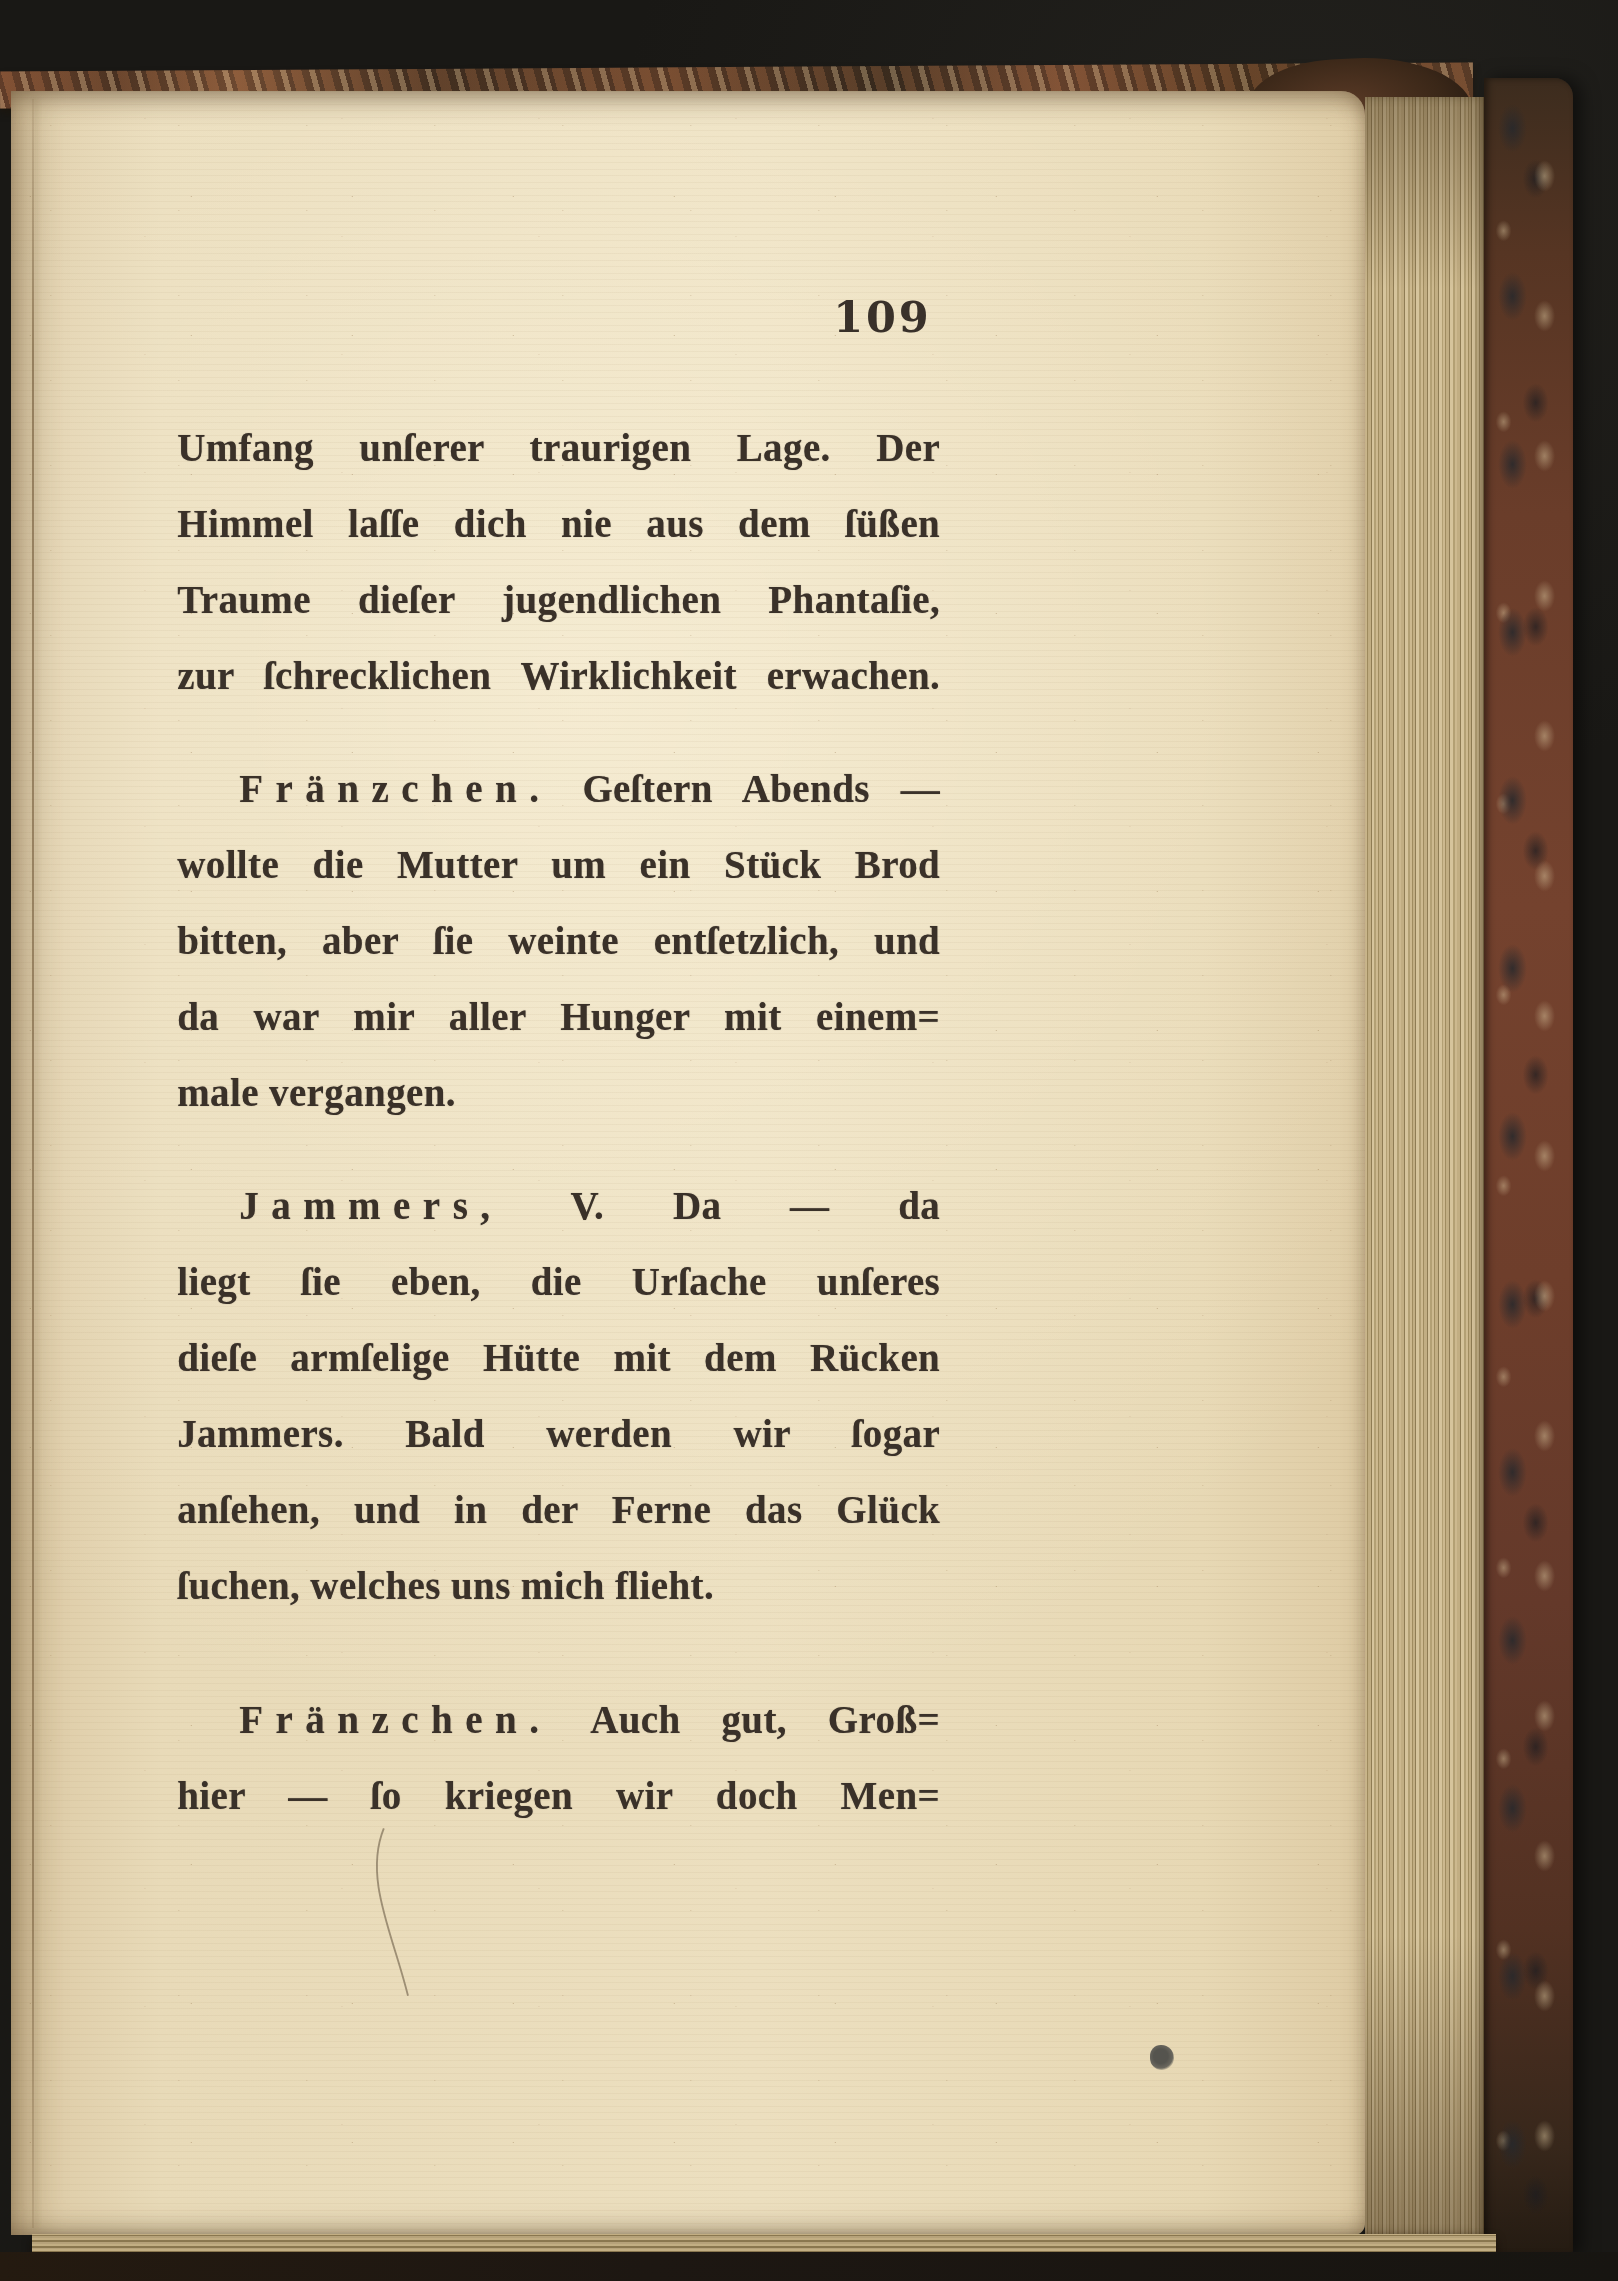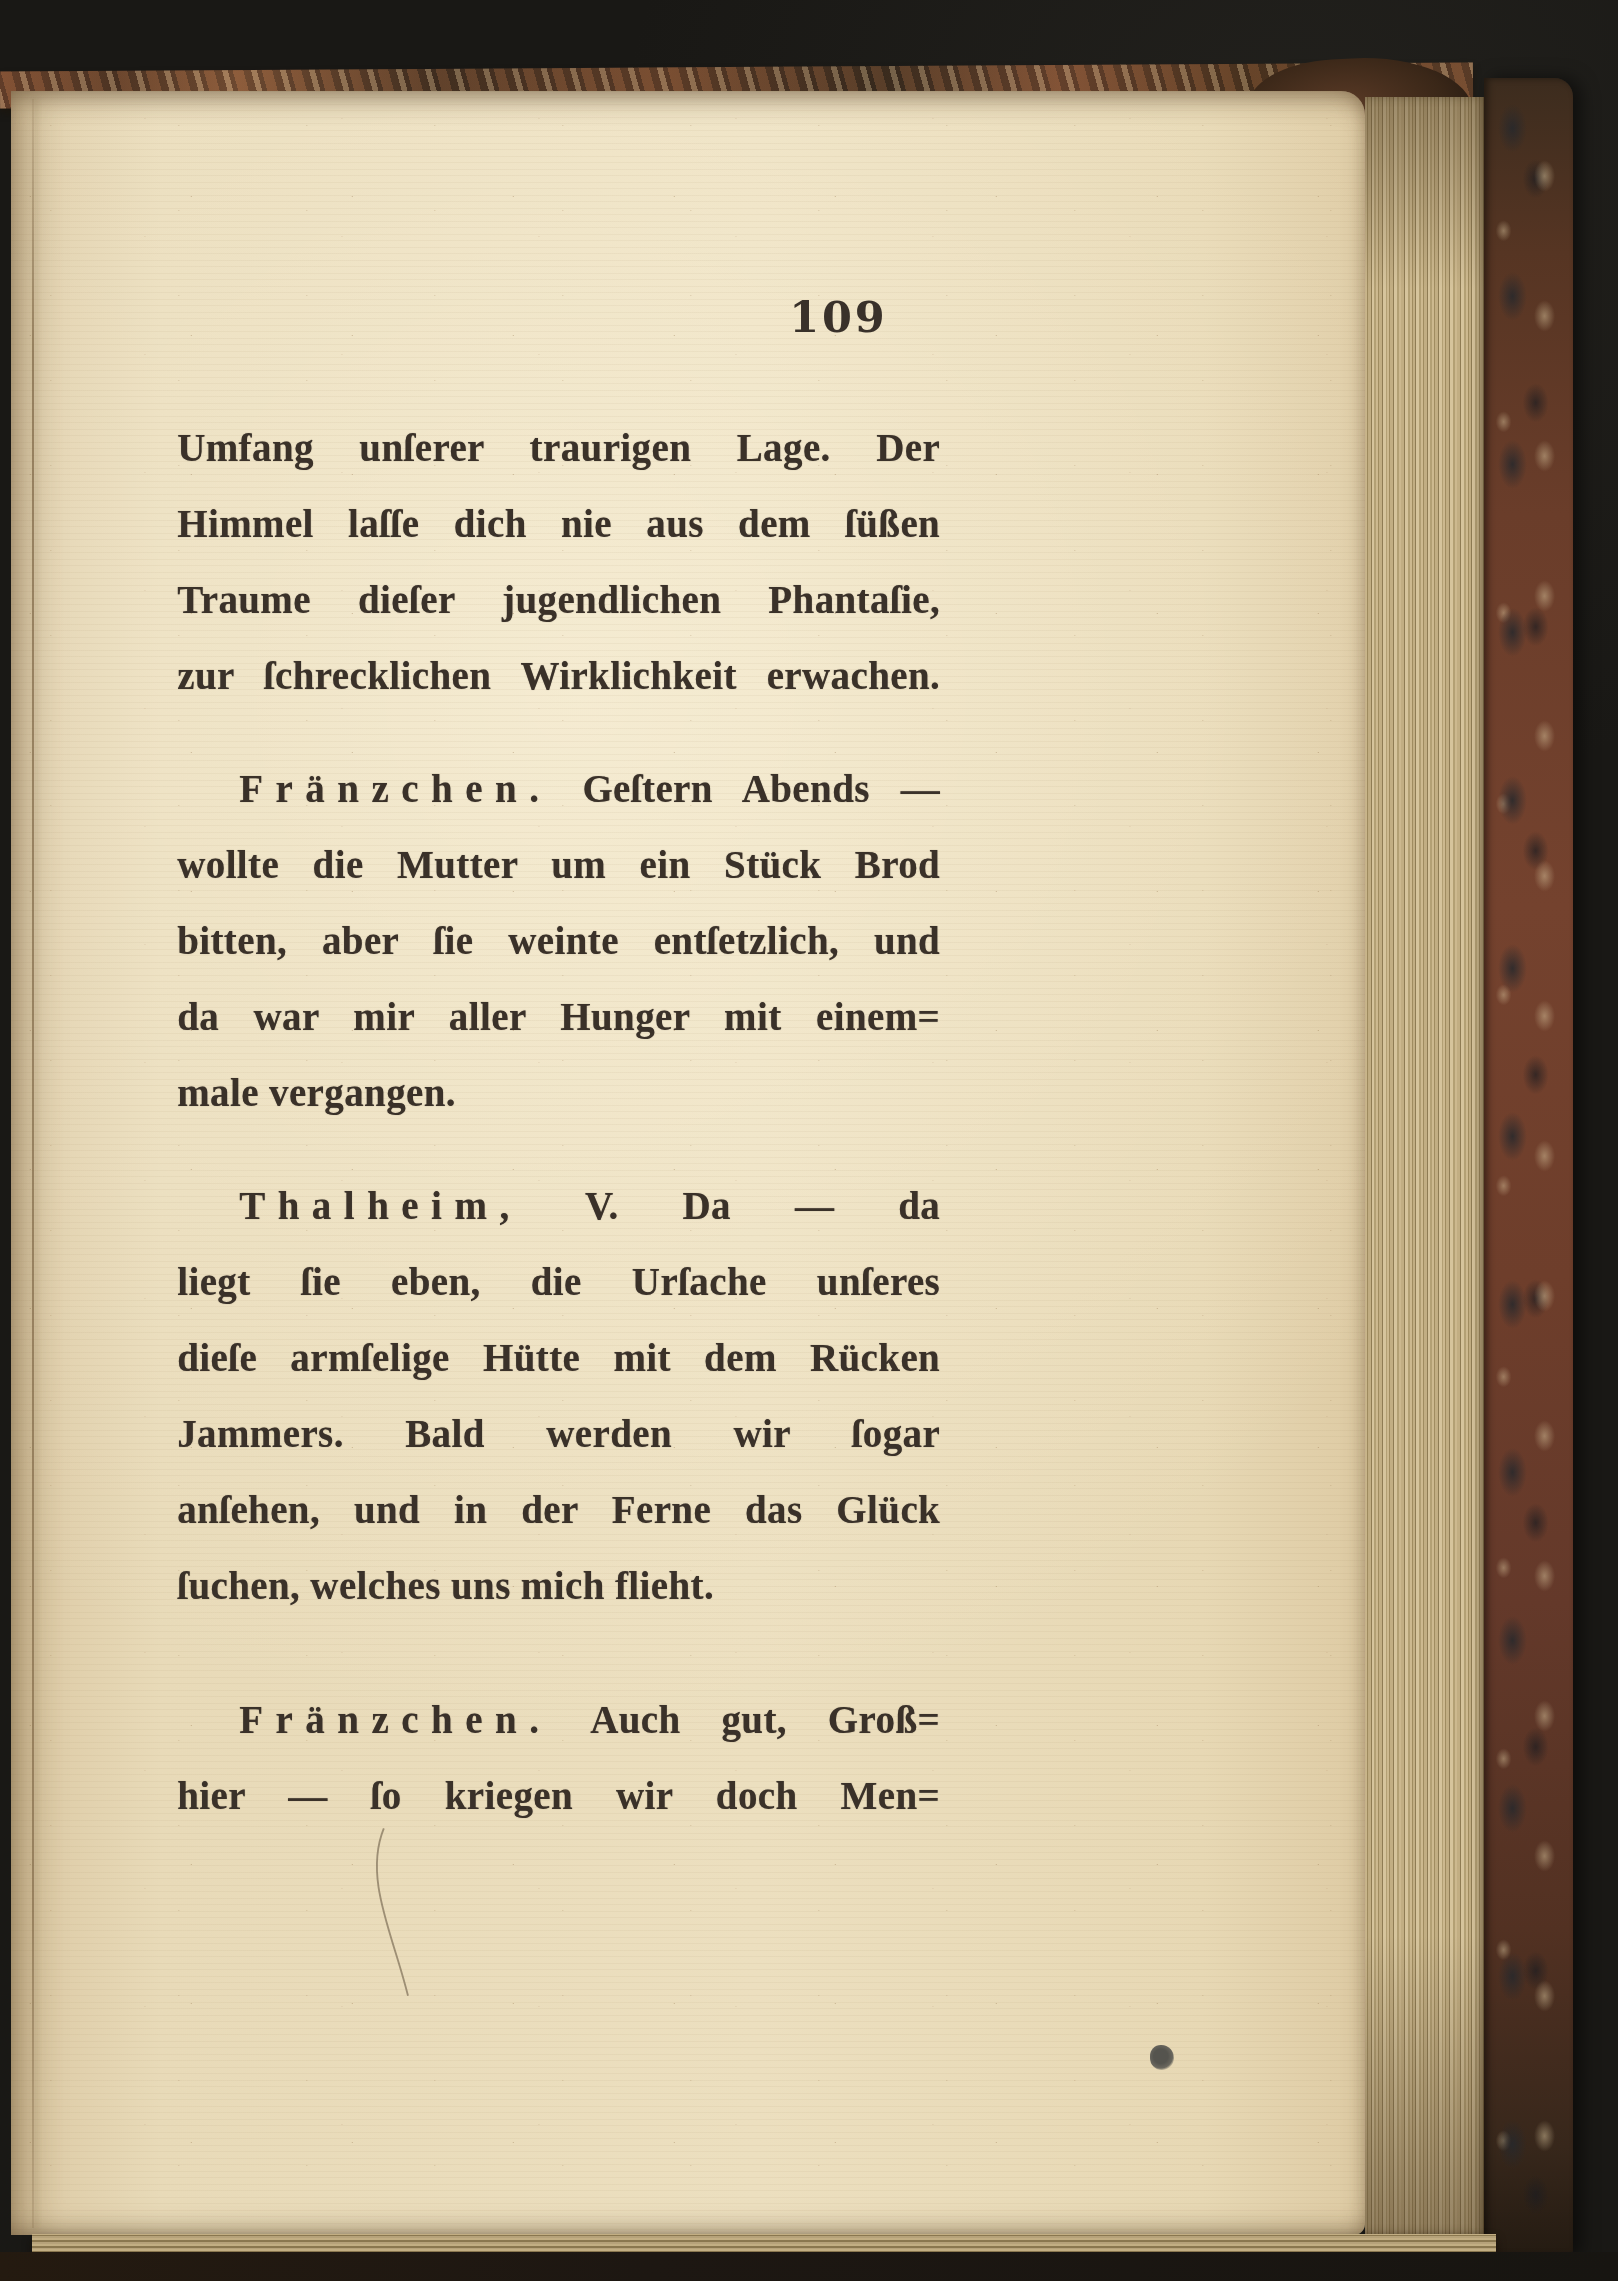--- a/index.html
+++ b/index.html
@@ -29,21 +29,21 @@
       linear-gradient(90deg,#d3bf98 0,#e0cfab 4%,#e8dab8 11%,#ecdfbf 55%,#e7d8b4 88%,#decba4 100%);
     background-size:128px 85px, 197px 118px, 161px 139px, auto, auto, auto;
     box-shadow:
       inset 0 18.6px 24px -13px rgba(92,70,44,.55),
       inset 0 -17px 22.4px -13px rgba(92,70,44,.45),
       inset 24px 0 45px -18.6px rgba(104,78,46,.5),
       inset -13px 0 24px -15px rgba(104,78,46,.35);}
   .crease{position:absolute;left:20.5px;top:7.5px;width:1.9px;height:2129px;
     background:linear-gradient(180deg, rgba(110,85,52,.15), rgba(110,85,52,.6) 12%, rgba(110,85,52,.55) 85%, rgba(110,85,52,.2));
     box-shadow:2.8px 0 5.6px rgba(120,95,60,.25);}
-  .pagenum{position:absolute;left:778px;top:201px;width:84px;text-align:center;
+  .pagenum{position:absolute;left:822px;top:201px;width:84px;text-align:center;
     font-weight:700;font-size:43px;letter-spacing:2.8px;color:#39312a;}
   .textblock{position:absolute;left:166px;top:319px;width:763px;
     font-weight:700;font-size:39px;line-height:76px;color:#3a3129;
     text-shadow:0 0 0.9px rgba(52,44,36,.55);font-family:Liberation Serif, serif;}
   .line{height:76px;text-align:justify;text-align-last:justify;letter-spacing:.01em;}
   .line.short{text-align:left;text-align-last:auto;}
   .line.indent{text-indent:62px;}
   .line.p2{margin-top:37px;}
   .line.p3{margin-top:37px;}
   .line.p4{margin-top:58px;}
@@ -88,21 +88,21 @@
     <div class="textblock">
       <div class="line"><span>Umfang unſerer traurigen Lage. Der</span></div>
       <div class="line"><span>Himmel laſſe dich nie aus dem ſüßen</span></div>
       <div class="line"><span>Traume dieſer jugendlichen Phantaſie,</span></div>
       <div class="line"><span>zur ſchrecklichen Wirklichkeit erwachen.</span></div>
       <div class="line indent p2"><span class="sp">Fränzchen.</span> <span>Geſtern Abends —</span></div>
       <div class="line"><span>wollte die Mutter um ein Stück Brod</span></div>
       <div class="line"><span>bitten, aber ſie weinte entſetzlich, und</span></div>
       <div class="line"><span>da war mir aller Hunger mit einem=</span></div>
       <div class="line short"><span>male vergangen.</span></div>
-      <div class="line indent p3"><span class="sp">Thalheim,</span> <span>V. Da — da</span></div>
+      <div class="line indent p3"><span class="sp">Jammers,</span> <span>V. Da — da</span></div>
       <div class="line"><span>liegt ſie eben, die Urſache unſeres</span></div>
       <div class="line"><span>dieſe armſelige Hütte mit dem Rücken</span></div>
       <div class="line"><span>Jammers. Bald werden wir ſogar</span></div>
       <div class="line"><span>anſehen, und in der Ferne das Glück</span></div>
       <div class="line short"><span>ſuchen, welches uns mich flieht.</span></div>
       <div class="line indent p4"><span class="sp">Fränzchen.</span> <span>Auch gut, Groß=</span></div>
       <div class="line"><span>hier — ſo kriegen wir doch Men=</span></div>
     </div>
 
     <svg class="hair" width="112" height="186" viewBox="0 0 120 200">

